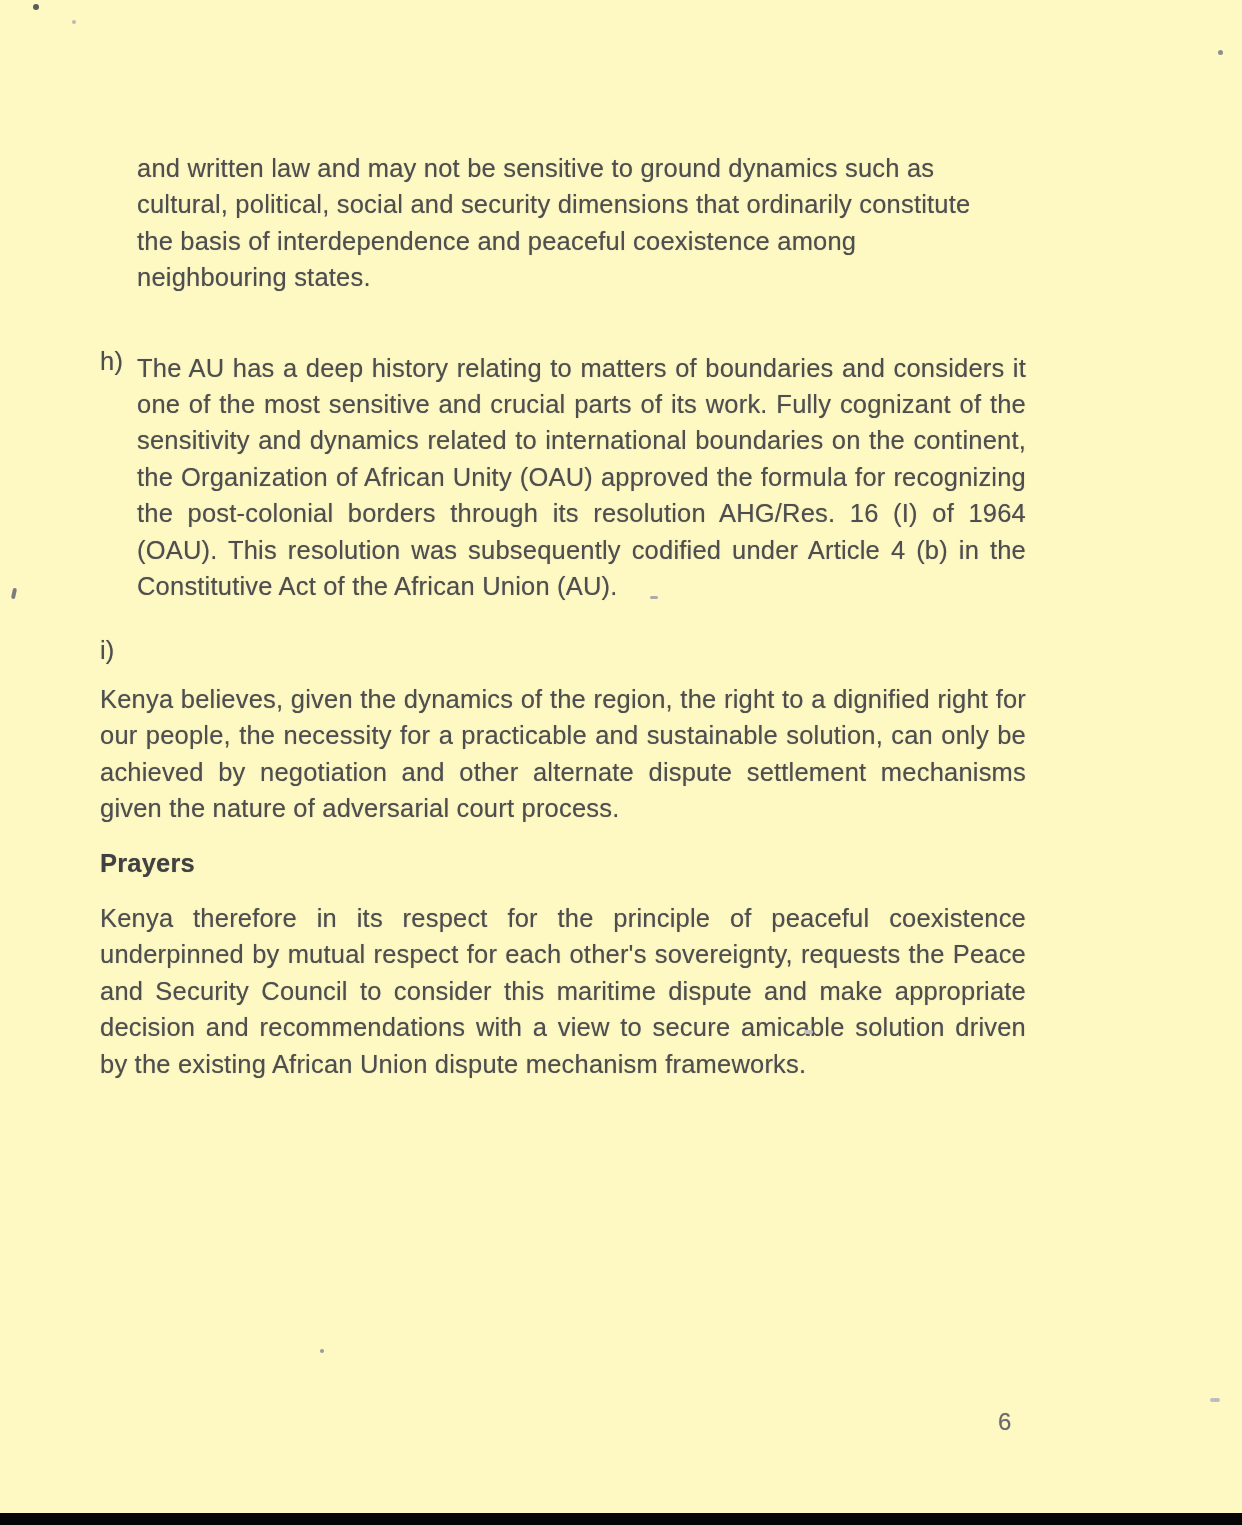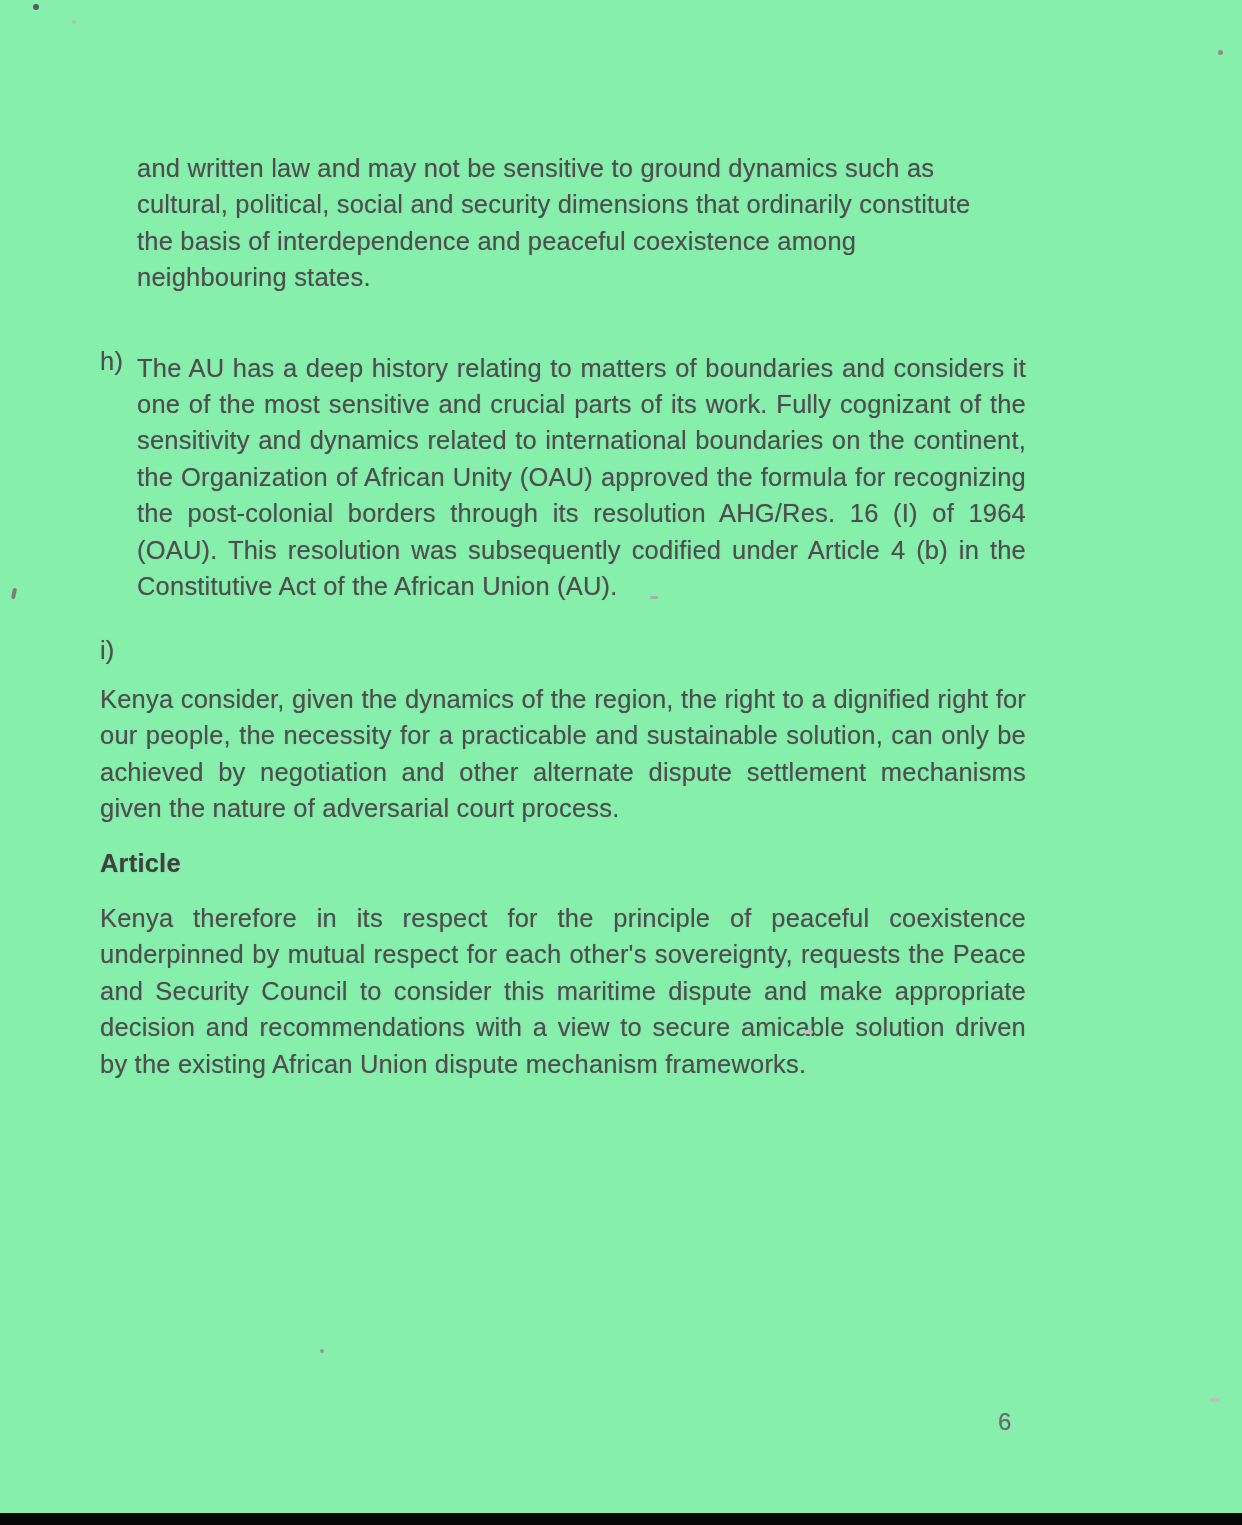--- a/index.html
+++ b/index.html
@@ -10,21 +10,21 @@
     width: 1242px;
     height: 1525px;
     position: relative;
     background: #fdfdfc;
     overflow: hidden;
     font-family: "Liberation Sans", "DejaVu Sans", sans-serif;
   }
   .scan-page {
     position: absolute;
     inset: 0;
-    background: #86efac;
+    background: #fef9c3;
   }
   .content {
     position: absolute;
     left: 100px;
     top: 150px;
     width: 926px;
     color: #4e4e4e;
     font-size: 25.5px;
     line-height: 36.4px;
     letter-spacing: 0.2px;
@@ -99,23 +99,23 @@
 
     <div class="list-item p-h">
       <span class="list-marker">h)</span>
       <div class="list-text">The AU has a deep history relating to matters of boundaries and considers it one of the most sensitive and crucial parts of its work. Fully cognizant of the sensitivity and dynamics related to international boundaries on the continent, the Organization of African Unity (OAU) approved the formula for recognizing the post-colonial borders through its resolution AHG/Res. 16 (I) of 1964 (OAU). This resolution was subsequently codified under Article 4 (b) in the Constitutive Act of the African Union (AU).</div>
     </div>
 
     <div class="list-item p-i">
       <span class="list-marker">i)</span>
     </div>
 
-    <p class="body-para p-kenya-believes">Kenya consider, given the dynamics of the region, the right to a dignified right for our people, the necessity for a practicable and sustainable solution, can only be achieved by negotiation and other alternate dispute settlement mechanisms given the nature of adversarial court process.</p>
+    <p class="body-para p-kenya-believes">Kenya believes, given the dynamics of the region, the right to a dignified right for our people, the necessity for a practicable and sustainable solution, can only be achieved by negotiation and other alternate dispute settlement mechanisms given the nature of adversarial court process.</p>
 
-    <h2 class="section-heading" style="font-size: 25.5px;">Article</h2>
+    <h2 class="section-heading" style="font-size: 25.5px;">Prayers</h2>
 
     <p class="body-para p-prayers-body">Kenya therefore in its respect for the principle of peaceful coexistence underpinned by mutual respect for each other's sovereignty, requests the Peace and Security Council to consider this maritime dispute and make appropriate decision and recommendations with a view to secure amicable solution driven by the existing African Union dispute mechanism frameworks.</p>
 
 
   </div>
 
   <div class="page-number">6</div>
 
   <span class="speck speck-1"></span>
   <span class="speck speck-2"></span>

